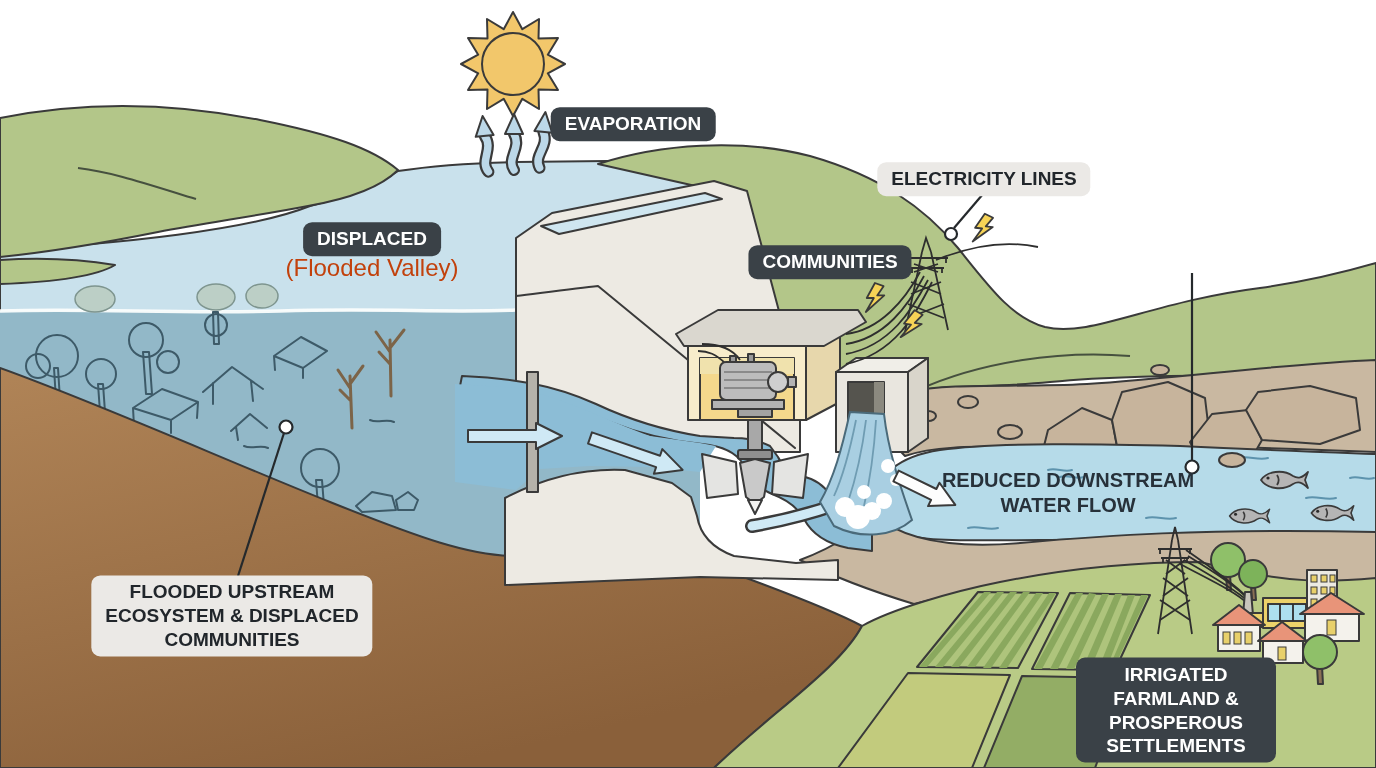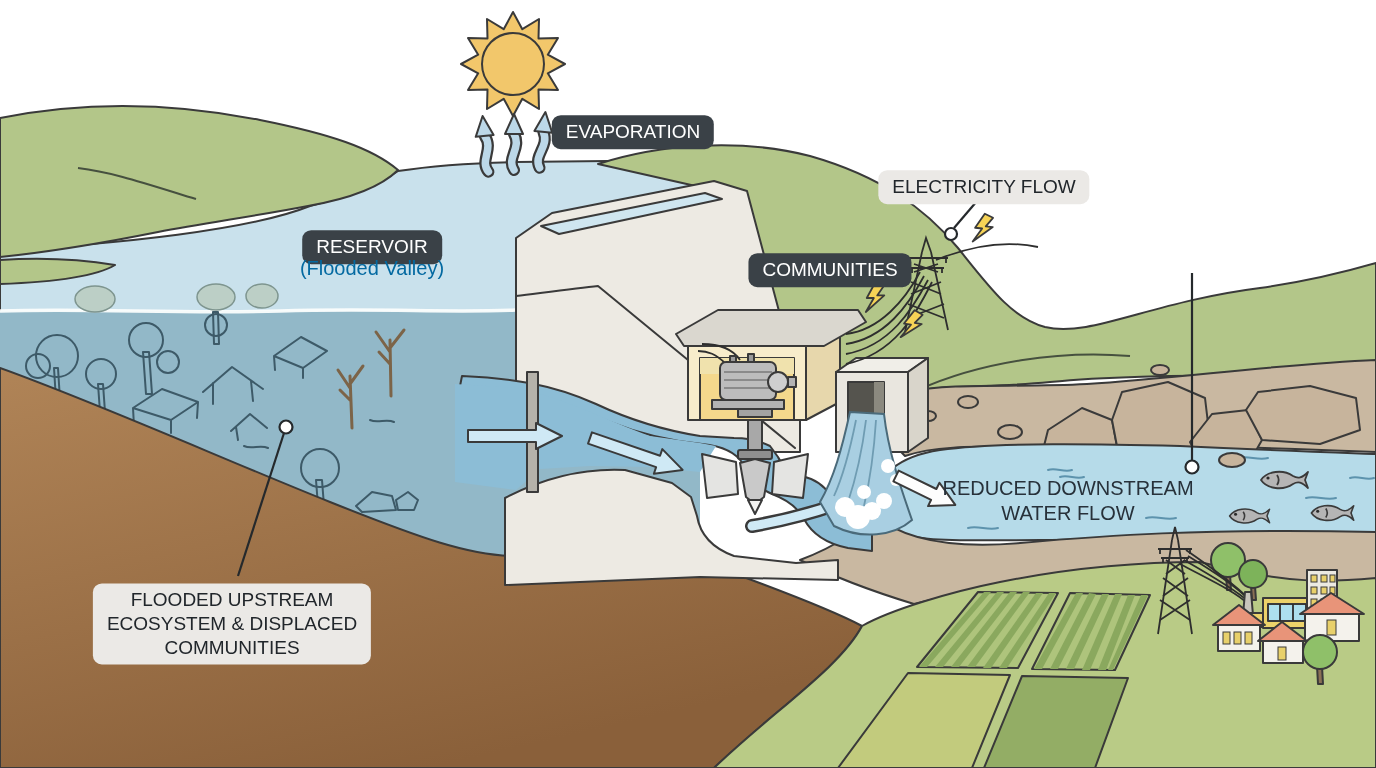--- a/index.html
+++ b/index.html
@@ -1,24 +1,24 @@
 <!DOCTYPE html>
 <html><head>
 <meta charset="utf-8">
 <style>
   html,body{margin:0;padding:0;background:#888;}
   #stage{position:relative;width:1376px;height:768px;overflow:hidden;background:#ffffff;
          font-family:"Liberation Sans",sans-serif;}
   #scene{position:absolute;left:0;top:0;}
   .badge{position:absolute;transform:translate(-50%,-50%);white-space:pre-line;text-align:center;
-         font-weight:normal;font-size:19px;line-height:1.25;padding:5px 14px;border-radius:9px;margin-top:8px;}
+         font-weight:bold;font-size:19px;line-height:1.25;padding:5px 14px;border-radius:9px;}
   .badge.dark{background:#3a4147;color:#ffffff;}
   .badge.light{background:#ebe9e6;color:#21262b;}
   .badge.plain{background:transparent;color:#27313a;font-size:20px;padding:0;}
-  .sub-label{position:absolute;transform:translate(-50%,-50%);font-size:20px;color:#0369a1;text-align:center;}
+  .sub-label{position:absolute;transform:translate(-50%,-50%);font-size:24px;color:#c2410c;text-align:center;}
   .ol{stroke:#3a3a3a;stroke-width:2;stroke-linejoin:round;stroke-linecap:round;}
   .sketch{stroke:#3d5a68;stroke-width:2;fill:none;stroke-linejoin:round;stroke-linecap:round;}
   .wire{stroke:#2e2e2e;stroke-width:1.8;fill:none;}
   .ripple{stroke:#5d93ad;stroke-width:2;fill:none;stroke-linecap:round;}
 </style>
 </head>
 <body>
 
 <div id="stage">
 <svg id="scene" width="1376" height="768" viewBox="0 0 1376 768">
@@ -377,22 +377,24 @@
     <path d="M983,194 L954,228"></path>
         <circle cx="951" cy="234" r="6" fill="#ffffff"></circle>
     <path d="M1192,273 L1192,461"></path>
         <circle cx="1192" cy="467" r="6.5" fill="#ffffff"></circle>
     <path d="M284,433 L238,576"></path>
         <circle cx="286" cy="427" r="6.5" fill="#ffffff"></circle>
   </g>
 </svg>
 
 <div class="badge dark" style="left:633px;top:124px">EVAPORATION</div>
-<div class="badge dark" style="left:372px;top:239px">RESERVOIR</div>
+<div class="badge dark" style="left:372px;top:239px">DISPLACED</div>
 <div class="sub-label" style="left:372px;top:268px">(Flooded Valley)</div>
-<div class="badge light" style="left:984px;top:179px">ELECTRICITY FLOW</div>
+<div class="badge light" style="left:984px;top:179px">ELECTRICITY LINES</div>
 <div class="badge dark" style="left:830px;top:262px">COMMUNITIES</div>
 <div class="badge plain" style="left:1068px;top:493px">REDUCED DOWNSTREAM
 WATER FLOW</div>
 <div class="badge light" style="left:232px;top:616px">FLOODED UPSTREAM
 ECOSYSTEM &amp; DISPLACED
 COMMUNITIES</div>
+<div class="badge dark" style="left:1176px;top:710px">IRRIGATED FARMLAND &amp;
+PROSPEROUS SETTLEMENTS</div>
 </div>
 
 </body></html>

